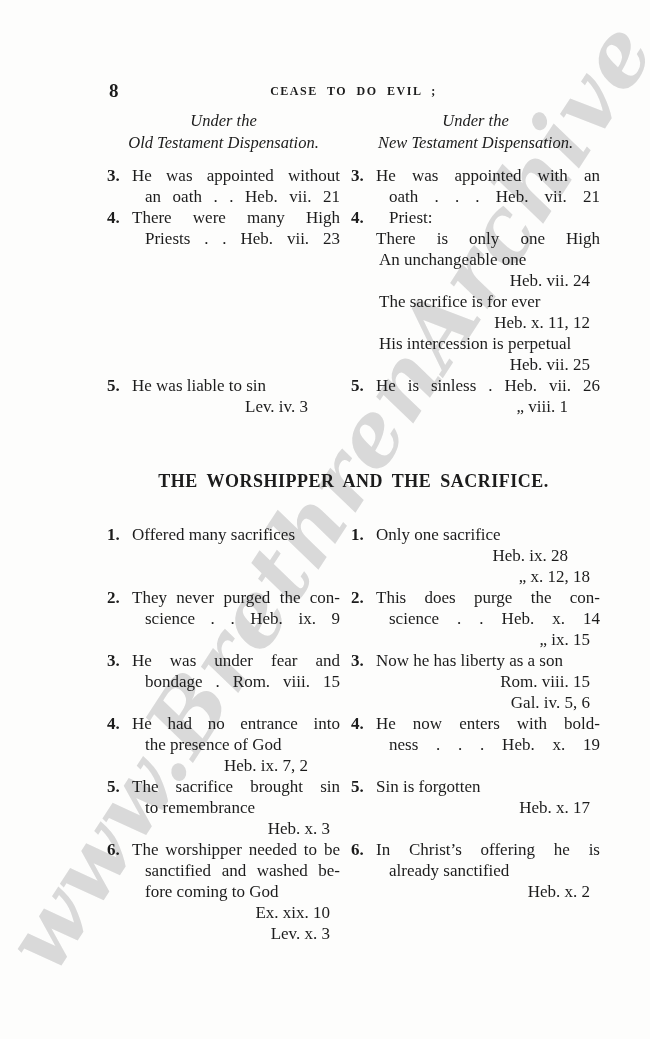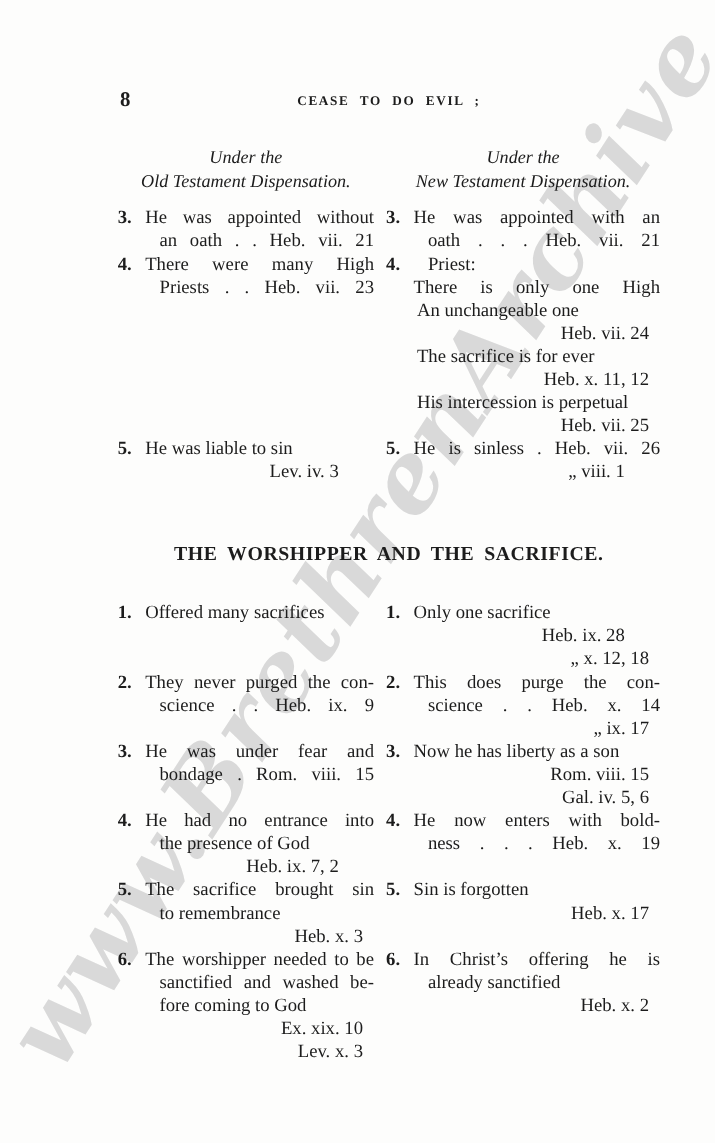--- a/index.html
+++ b/index.html
@@ -17,21 +17,21 @@
     letter-spacing:2px;color:#d6d6d6;opacity:.9;
     z-index:0;pointer-events:none;white-space:nowrap;
   }
   .content{position:relative;z-index:1;padding:80px 50px 0 107px;}
   .pagehead{position:relative;height:22px;}
   .pagenum{position:absolute;left:2px;top:0;font-size:19px;font-weight:700;}
   .running{
     margin:0;text-align:center;font-size:12px;font-weight:700;
     letter-spacing:1.5px;word-spacing:5px;line-height:22px;
   }
-  .colheads{display:grid;grid-template-columns:233px 249px;column-gap:11px;margin-top:30px;}
+  .colheads{display:grid;grid-template-columns:233px 249px;column-gap:11px;margin-top:8px;}
   .colhead{text-align:center;font-style:italic;font-size:16.5px;line-height:22px;}
   .sec-grid{display:grid;grid-template-columns:233px 249px;column-gap:11px;align-items:start;}
   .sec1{margin-top:11px;}
   .sechead{
     margin:52px 0 31px;text-align:center;font-size:18px;font-weight:700;
     letter-spacing:.5px;word-spacing:4px;line-height:24px;
   }
   .entry{position:relative;padding-left:25px;font-size:17px;line-height:21px;}
   .num{position:absolute;left:0;top:0;font-weight:700;}
   .ln{min-height:21px;}
@@ -116,21 +116,21 @@
           </div>
           <div class="entry">
             <span class="num">2.</span>
             <div class="ln j">They never purged the con-</div>
             <div class="ln j cont">science . . Heb. ix. 9</div>
           </div>
           <div class="entry">
             <span class="num">2.</span>
             <div class="ln j">This does purge the con-</div>
             <div class="ln j cont">science . . Heb. x. 14</div>
-            <div class="ln ref">„ ix. 17</div>
+            <div class="ln ref">„ ix. 15</div>
           </div>
           <div class="entry">
             <span class="num">3.</span>
             <div class="ln j">He was under fear and</div>
             <div class="ln j cont">bondage . Rom. viii. 15</div>
           </div>
           <div class="entry">
             <span class="num">3.</span>
             <div class="ln">Now he has liberty as a son</div>
             <div class="ln ref">Rom. viii. 15</div>

